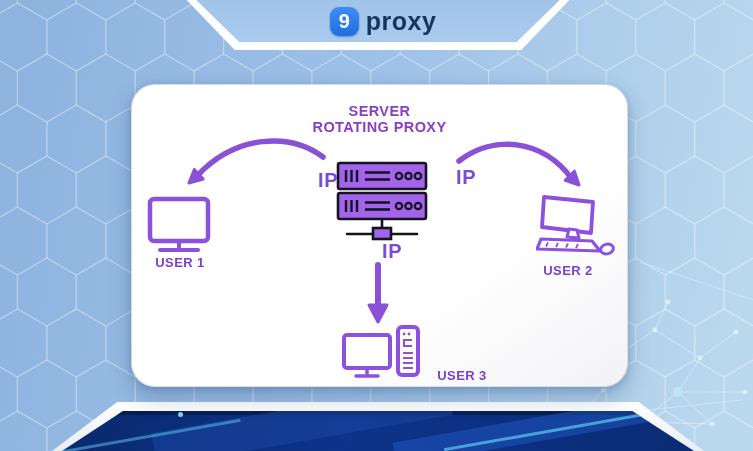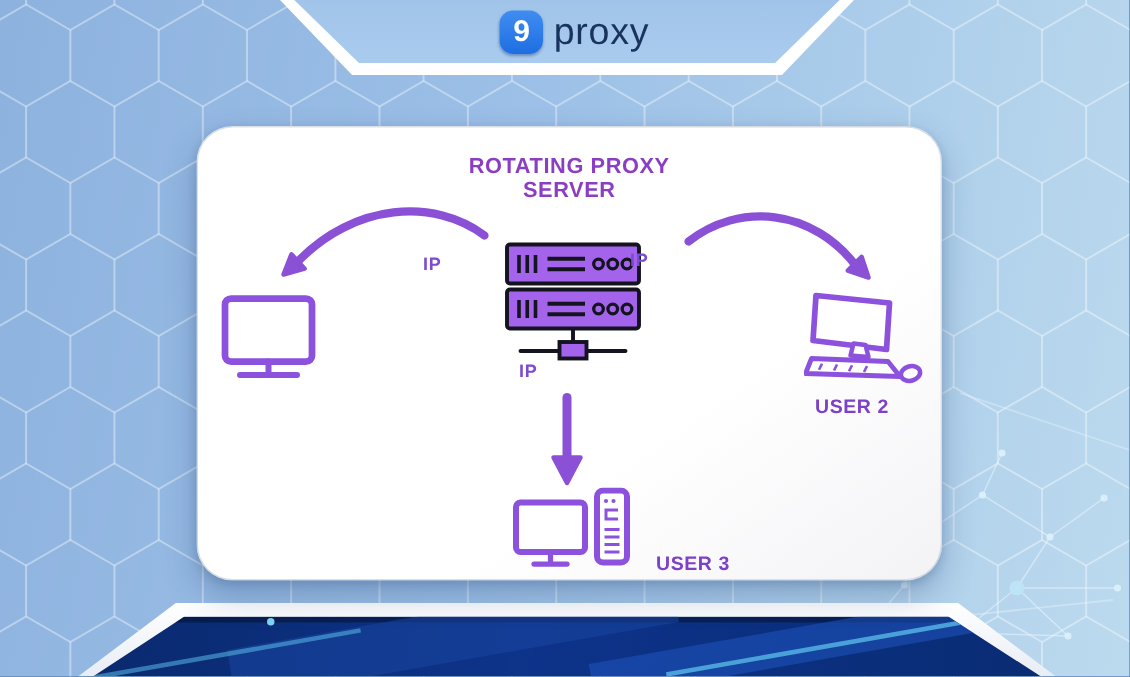--- a/index.html
+++ b/index.html
@@ -20,21 +20,21 @@
     position:absolute;left:188px;top:-8px;width:380px;height:50px;
     background:linear-gradient(180deg,#9fc2e8,#a9cbee);
     clip-path:polygon(0 0,100% 0,86.5% 100%,13.5% 100%);
   }
   .logo{position:absolute;left:303px;top:5px;width:160px;height:33px;
     display:flex;align-items:center;justify-content:center;gap:7px;}
   .logo-mark{width:29px;height:29px;border-radius:9px;
     background:linear-gradient(180deg,#3f8df2,#1e6ee2);
     display:flex;align-items:center;justify-content:center;
     color:#fff;font-weight:bold;font-size:20px;box-shadow:0 1px 2px rgba(20,50,110,.4);}
-  .logo-text{font-size:25px;font-weight:400;color:#17335e;letter-spacing:.5px;line-height:29px;}
+  .logo-text{font-size:25px;font-weight:700;color:#17335e;letter-spacing:.5px;line-height:29px;}
 
   
   .bot-trap-outer{
     position:absolute;left:52px;top:402px;width:652px;height:49px;
     background:linear-gradient(180deg,#ffffff,#e8edf4);
     clip-path:polygon(10% 0,90% 0,100% 100%,0 100%);
     filter:drop-shadow(0 -3px 4px rgba(40,60,100,.3));
   }
   .bot-trap-inner{
     position:absolute;left:62px;top:411px;width:632px;height:40px;
@@ -58,22 +58,22 @@
     box-shadow:0 10px 22px rgba(45,75,125,.32),0 2px 6px rgba(45,75,125,.2);
   }
   .title{position:absolute;left:0;top:18px;width:100%;text-align:center;
     color:#8c3ec2;font-size:14.5px;font-weight:bold;letter-spacing:.4px;line-height:16px;}
   .arrows{position:absolute;left:0;top:0;width:495px;height:301px;pointer-events:none;}
   .icon{position:absolute;}
   .svr{left:200px;top:76px;}
   .u1{left:14px;top:110px;}
   .u2{left:404px;top:108px;}
   .u3{left:210px;top:240px;}
-  .ip{position:absolute;width:56px;text-align:left;color:#7c4bd2;
-    font-size:12px;font-weight:bold;letter-spacing:.5px;}
+  .ip{position:absolute;width:56px;text-align:right;color:#7c4bd2;
+    font-size:20px;font-weight:bold;letter-spacing:.5px;}
   .ip-left{left:150px;top:84px;}
   .ip-right{left:288px;top:81px;}
   .ip-bottom{left:214px;top:155px;}
   .ulabel{position:absolute;text-align:center;color:#7d40c8;
     font-size:13px;font-weight:bold;letter-spacing:.4px;}
   .u1l{left:0;top:170px;width:96px;}
   .u2l{left:388px;top:178px;width:96px;}
   .u3l{left:295px;top:256px;width:70px;margin-top:27px;}
 </style>
 </head>
@@ -270,22 +270,22 @@
     <div class="streak s2"></div>
     <div class="streak s3"></div>
     <div class="streak s4"></div>
     <div class="bdot d1"></div>
     <div class="bdot d2"></div>
   </div>
 
   <div class="card">
 
     <div class="title">
+      <div>SERVER</div>
       <div>ROTATING PROXY</div>
-      <div>SERVER</div>
     </div>
 
     <svg class="arrows" viewBox="0 0 495 301">
       <g stroke="#8a50d6" fill="none" stroke-width="5.5" stroke-linecap="round">
         <path d="M191,72 C158,47 104,50 66,90"></path>
         <path d="M57,98 L62.3,84.5 L71.1,94.1 Z" fill="#8a50d6" stroke-width="3" stroke-linejoin="round"></path>
       </g>
       <g stroke="#8a50d6" fill="none" stroke-width="5.5" stroke-linecap="round">
         <path d="M327,76 C360,50 410,53 440,94"></path>
         <path d="M447,100 L433.2,95.4 L442.4,86.2 Z" fill="#8a50d6" stroke-width="3" stroke-linejoin="round"></path>
@@ -326,20 +326,21 @@
 
     <div class="ip ip-left">IP</div>
     <div class="ip ip-right">IP</div>
     <div class="ip ip-bottom">IP</div>
 
     <svg class="icon u1" width="68" height="60" viewBox="0 0 68 60">
       <rect x="4" y="4" width="58" height="42" rx="4" fill="#fff" stroke="#8c52de" stroke-width="4.5"></rect>
       <line x1="33" y1="46" x2="33" y2="53" stroke="#8c52de" stroke-width="4" stroke-linecap="round"></line>
       <line x1="14" y1="55" x2="52" y2="55" stroke="#8c52de" stroke-width="4" stroke-linecap="round"></line>
     </svg>
+    <div class="ulabel u1l">USER 1</div>
 
     <svg class="icon u2" width="84" height="68" viewBox="0 0 84 68">
       <path d="M8,4 L57,9 L55,40 L6,34 Z" fill="#fff" stroke="#8c52de" stroke-width="3.8" stroke-linejoin="round"></path>
       <path d="M33,36 L31,44 L43,45 L41,37 Z" fill="#fff" stroke="#8c52de" stroke-width="3" stroke-linejoin="round"></path>
       <path d="M5,46 L56,48 L64,58 L1,56 Z" fill="#fff" stroke="#8c52de" stroke-width="3.2" stroke-linejoin="round"></path>
       <line x1="12" y1="49.5" x2="10" y2="53.5" stroke="#8c52de" stroke-width="1.8"></line>
       <line x1="22" y1="50" x2="20" y2="54" stroke="#8c52de" stroke-width="1.8"></line>
       <line x1="32" y1="50.5" x2="30" y2="54.5" stroke="#8c52de" stroke-width="1.8"></line>
       <line x1="42" y1="51" x2="40" y2="55" stroke="#8c52de" stroke-width="1.8"></line>
       <ellipse cx="71" cy="56" rx="6.5" ry="4.8" transform="rotate(-15 71 56)" fill="#fff" stroke="#8c52de" stroke-width="3"></ellipse>

